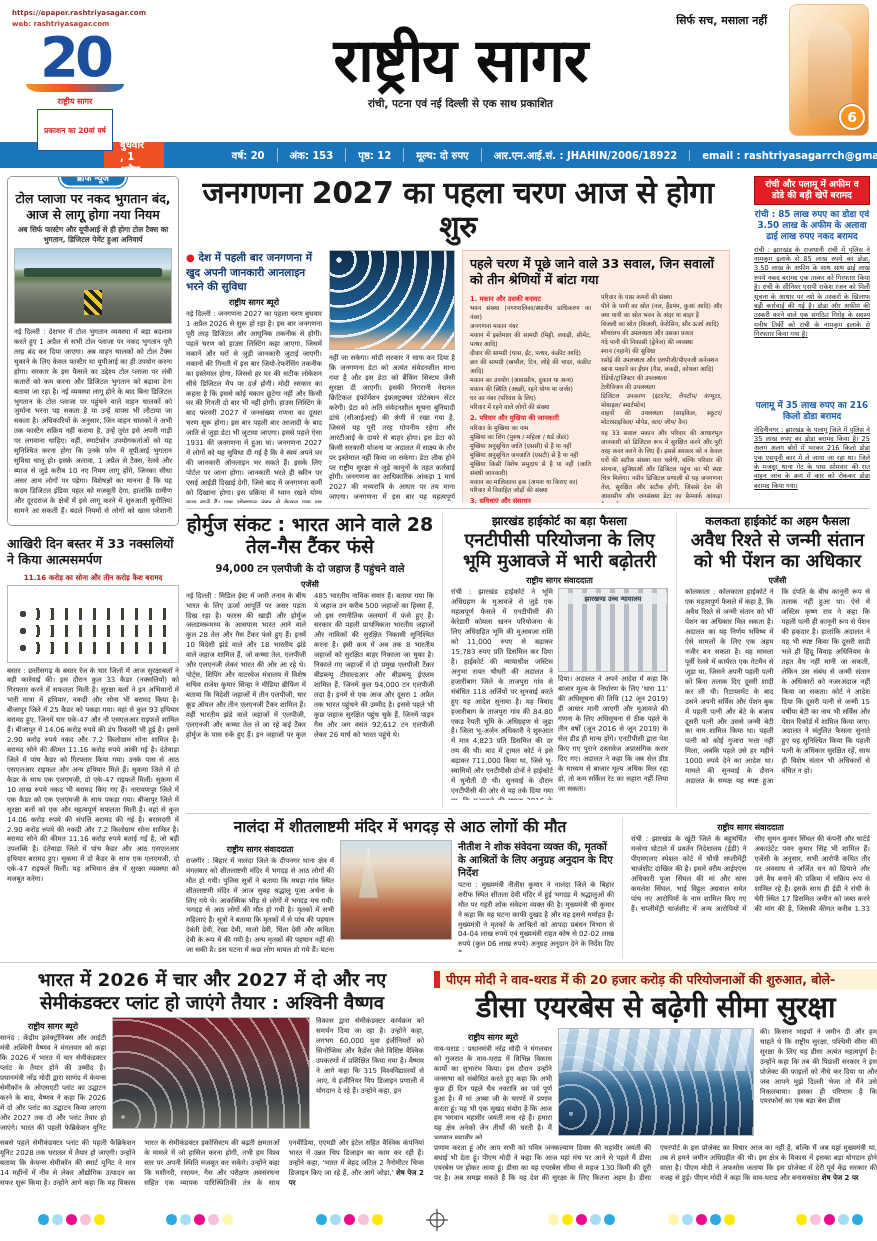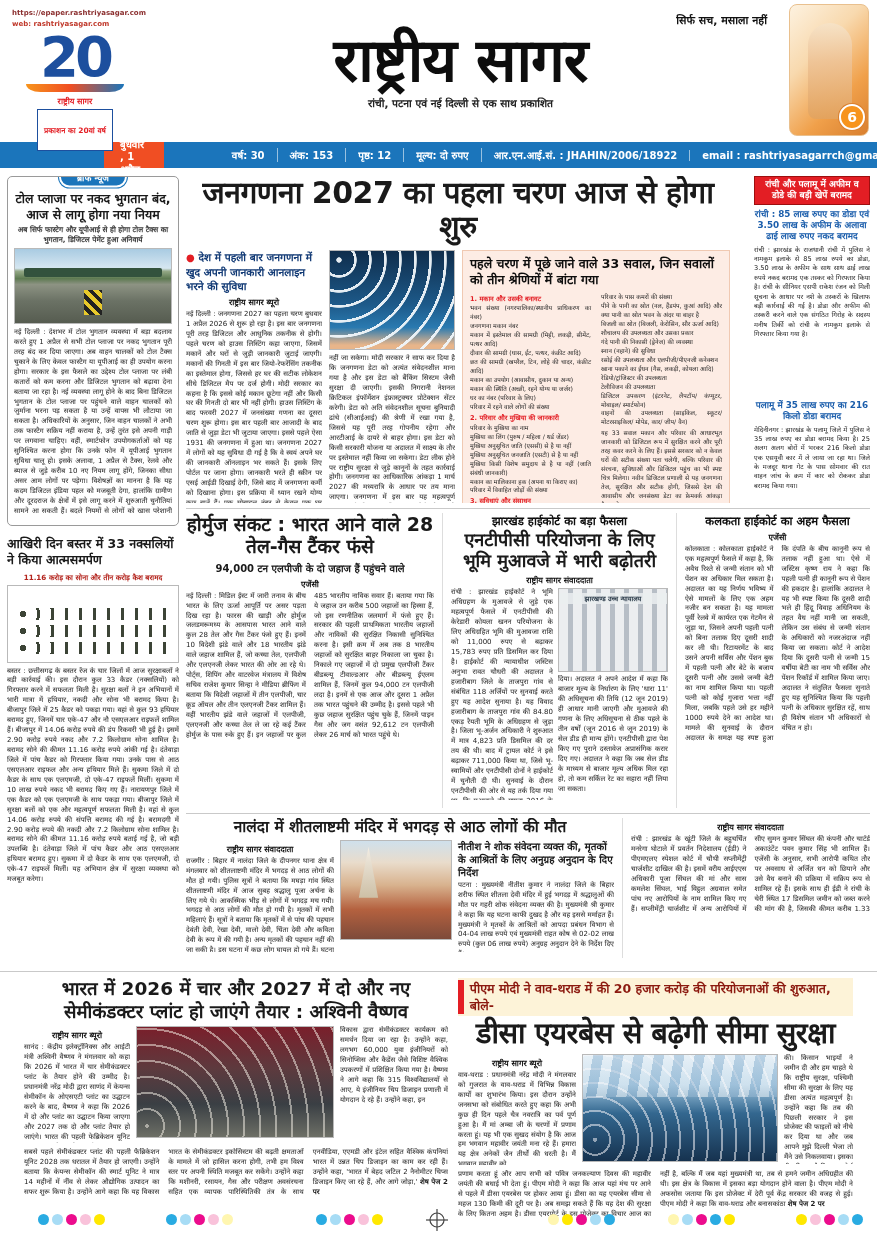--- a/index.html
+++ b/index.html
@@ -88,21 +88,21 @@
   .q-cols { column-count:2; column-gap:10px; margin-top:4px; font-size:6.2px; line-height:1.45; text-align:justify; }
   .q-cat { color:#e31e24; font-weight:bold; font-size:6.6px; margin-top:2px; }
   .q-item { color:#222; }
   .q-closing { margin-top:2px; color:#222; }
 
   
   .drugs-col { width:116px; flex:none; }
   .drugs-redbox { background:#e31e24; color:#fff; font-weight:900; font-size:9px; text-align:center;
     padding:2px 3px; line-height:1.25; border:1px solid #9e0f0f; }
   .drugs-sub { color:#1a5dab; font-weight:900; font-size:8.8px; text-align:center; line-height:1.3; margin:4px 0 3px; }
-  .drugs-body { font-size:6.6px; }
+  .drugs-body { font-size:6.6px;text-decoration:underline; }
 
   .hr-row { border-top:1px solid #c9c9c9; margin:5px 0 4px; }
 
   
   .mid-row { display:flex; gap:8px; height:300px; overflow:hidden; }
   .mid-row > div + div { border-left:1px solid #ddd; padding-left:8px; }
   .hormuz { width:248px; flex:none; }
   .hormuz-headline { font-size:19px; font-weight:900; text-align:center; line-height:1.18; }
   .hormuz-subhead { font-size:10px; font-weight:bold; text-align:center; margin-top:3px; }
   .cols2 { column-count:2; column-gap:8px; }
@@ -127,21 +127,21 @@
   .temple-img { width:112px; height:100px; flex:none; background:
     linear-gradient(180deg,#cfe0ec 0%,#e9dccb 22%,#d8b28e 45%,#b4613f 70%,#7d4a3a 100%); }
   .temple-img .spire { position:absolute; left:14%; top:6%; width:22%; height:52%;
     background:linear-gradient(180deg,#f2ede4,#cdbfa5); clip-path:polygon(50% 0,90% 100%,10% 100%); }
   .nalanda-c3 { flex:1; }
   .nalanda-sub { font-size:10px; font-weight:900; line-height:1.3; margin-bottom:2px; }
   .manrega { flex:1; min-width:0; border-left:1px solid #ddd; padding-left:8px; }
   .manrega-headline { font-size:14px; font-weight:900; text-align:center; line-height:1.25; }
 
   
-  .bottom-row { display:flex; gap:10px; padding:6px 24px 0; height:246px; overflow:hidden; border-top:1px solid #c9c9c9; margin-top:13px; }
+  .bottom-row { display:flex; gap:10px; padding:6px 0 0; height:246px; overflow:hidden; border-top:1px solid #c9c9c9; margin-top:4px; }
   .semi { width:424px; flex:none; }
   .semi-headline { font-size:18.5px; font-weight:900; text-align:center; line-height:1.22; }
   .semi-cols { display:flex; gap:6px; margin-top:3px; height:118px; overflow:hidden; }
   .semi-c1 { width:106px; }
   .semi-img { width:198px; height:112px; flex:none; background:
     repeating-radial-gradient(circle at 10px 90%, rgba(250,245,235,.5) 0 2px, transparent 2px 16px),
     linear-gradient(180deg,#7a1f2b 0%,#5d3a3e 38%,#3a3f44 70%,#6d6f66 100%); }
   .semi-c3 { flex:1; }
   .cont-strip { column-count:3; column-gap:9px; margin-top:4px; height:68px; overflow:hidden; }
   .continued { font-weight:900; font-size:7px; }
@@ -188,21 +188,21 @@
       <h1 class="mast-title">राष्ट्रीय सागर</h1>
       <div class="mast-sub">रांची, पटना एवं नई दिल्ली से एक साथ प्रकाशित</div>
     </div>
     <div class="hanuman"></div>
     <div class="page-badge">6</div>
   </header>
 
   <div class="infobar">
     <div class="date-box">रांची, बुधवार , 1 अप्रैल 2026</div>
     <div class="info-items">
-      <span>वर्ष: 30</span>
+      <span>वर्ष: 20</span>
       <span>अंक: 153</span>
       <span>पृष्ठ: 12</span>
       <span>मूल्य: दो रुपए</span>
       <span>आर.एन.आई.सं. : JHAHIN/2006/18922</span>
       <span>email : rashtriyasagarrch@gmail.com</span>
     </div>
   </div>
 
   <div class="main">
 
@@ -317,20 +317,21 @@
               <div class="img-ph court-img">
                 <div class="court-sign">झारखण्ड उच्च न्यायालय</div>
               </div>
               <p class="body-text" style="height:122px">दिया। अदालत ने अपने आदेश में कहा कि बाजार मूल्य के निर्धारण के लिए 'धारा 11' की अधिसूचना की तिथि (12 जून 2019) ही आधार मानी जाएगी और मुआवजे की गणना के लिए अधिसूचना से ठीक पहले के तीन वर्षों (जून 2016 से जून 2019) के सेल डीड ही मान्य होंगे। एनटीपीसी द्वारा पेश किए गए पुराने दस्तावेज अप्रासंगिक करार दिए गए। अदालत ने कहा कि जब सेल डीड के माध्यम से बाजार मूल्य अधिक मिल रहा हो, तो कम सर्किल रेट का सहारा नहीं लिया जा सकता।</p>
             </div>
           </div>
         </div>
 
         <div class="pension">
           <div class="kicker">कलकता हाईकोर्ट का अहम फैसला</div>
+          <h2 class="story-headline">अवैध रिश्ते से जन्मी संतान को भी पेंशन का अधिकार</h2>
           <div class="byline">एजेंसी</div>
           <p class="body-text cols2" style="height:208px">कोलकाता : कोलकाता हाईकोर्ट ने एक महत्वपूर्ण फैसले में कहा है, कि अवैध रिश्ते से जन्मी संतान को भी पेंशन का अधिकार मिल सकता है। अदालत का यह निर्णय भविष्य में ऐसे मामलों के लिए एक अहम नजीर बन सकता है। यह मामला पूर्वी रेलवे में कार्यरत एक गेटमैन से जुड़ा था, जिसने अपनी पहली पत्नी को बिना तलाक दिए दूसरी शादी कर ली थी। रिटायरमेंट के बाद उसने अपनी सर्विस और पेंशन बुक में पहली पत्नी और बेटे के बजाय दूसरी पत्नी और उससे जन्मी बेटी का नाम शामिल किया था। पहली पत्नी को कोई गुजारा भत्ता नहीं मिला, जबकि पहले उसे हर महीने 1000 रुपये देने का आदेश था। मामले की सुनवाई के दौरान अदालत के समक्ष यह स्पष्ट हुआ कि दंपति के बीच कानूनी रूप से तलाक नहीं हुआ था। ऐसे में जस्टिस कृष्ण राय ने कहा कि पहली पत्नी ही कानूनी रूप से पेंशन की हकदार है। हालांकि अदालत ने यह भी स्पष्ट किया कि दूसरी शादी भले ही हिंदू विवाह अधिनियम के तहत वैध नहीं मानी जा सकती, लेकिन उस संबंध से जन्मी संतान के अधिकारों को नजरअंदाज नहीं किया जा सकता। कोर्ट ने आदेश दिया कि दूसरी पत्नी से जन्मी 15 वर्षीया बेटी का नाम भी सर्विस और पेंशन रिकॉर्ड में शामिल किया जाए। अदालत ने संतुलित फैसला सुनाते हुए यह सुनिश्चित किया कि पहली पत्नी के अधिकार सुरक्षित रहें, साथ ही विशेष संतान भी अधिकारों से वंचित न हो।</p>
         </div>
       </section>
 
       <div class="hr-row"></div>
 
       <section class="low-row">
         <div class="nalanda">
           <h2 class="nalanda-headline">नालंदा में शीतलाष्टमी मंदिर में भगदड़ से आठ लोगों की मौत</h2>

